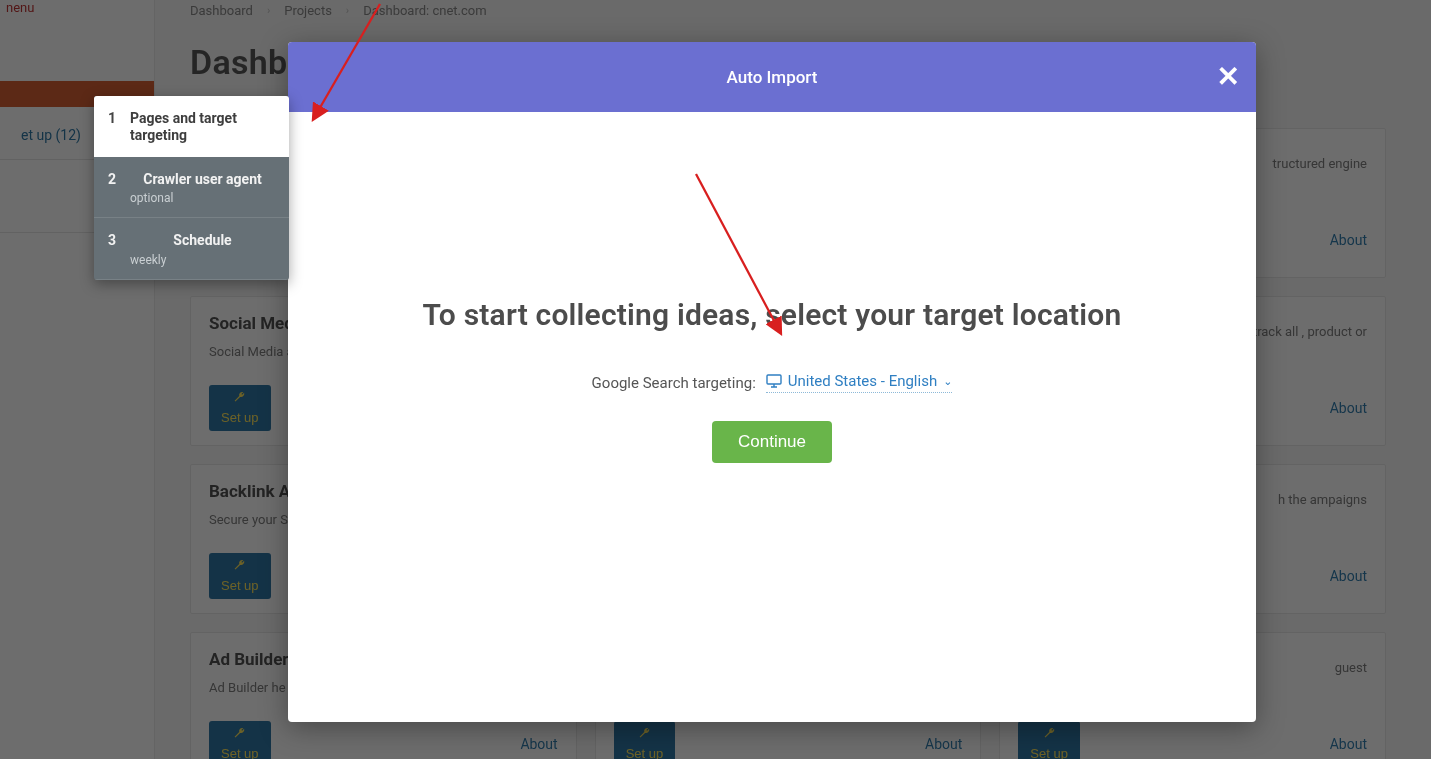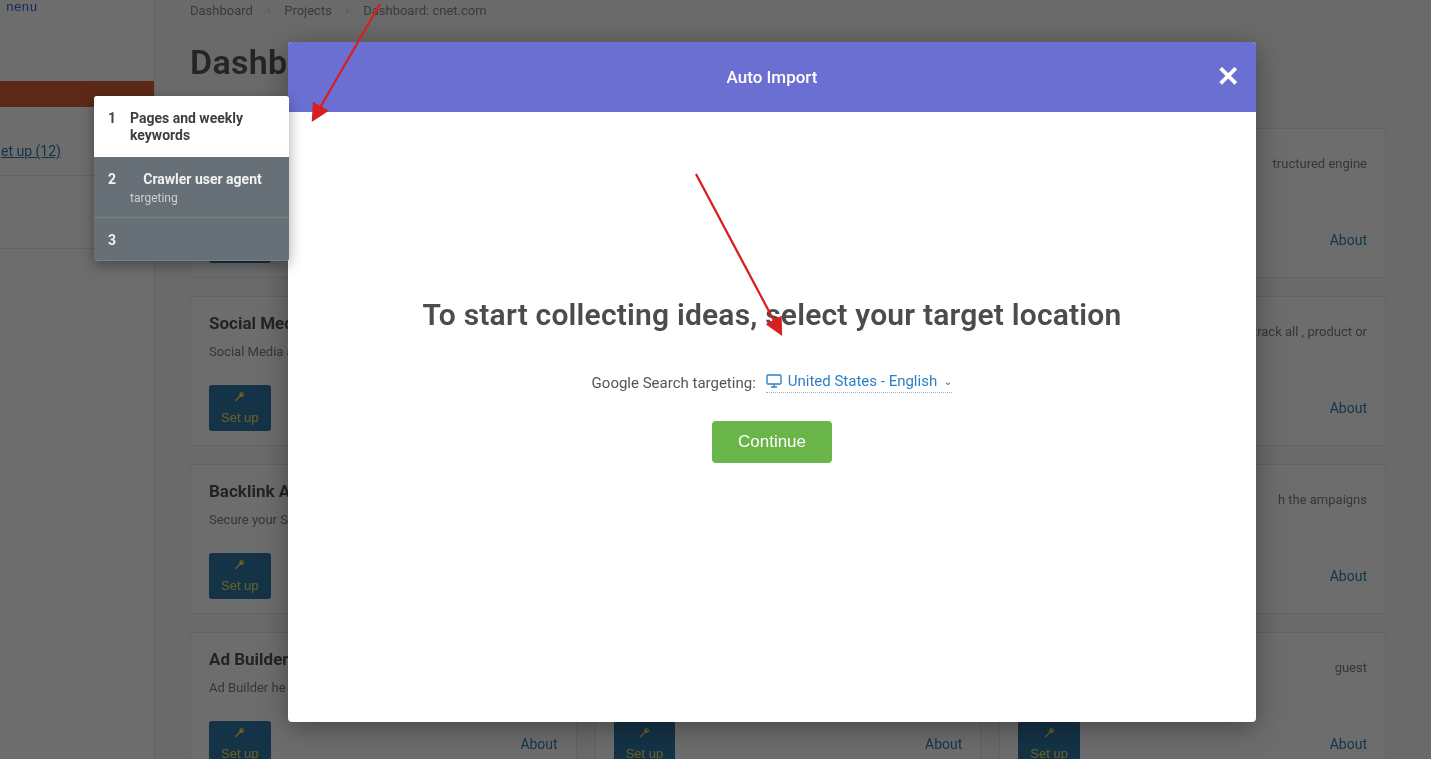--- a/index.html
+++ b/index.html
@@ -48,37 +48,35 @@
     position: absolute;
     left: 0;
     top: 0;
     bottom: 0;
     width: 155px;
     background: #fff;
     border-right: 1px solid #e6e6e6;
   }
   .left-rail .menu-word {
     font-size: 13px;
-    color: #1d4ed8;
+    color: #b91c1c;
     padding: 0 6px;
     margin-top: 0;
-    font-family: Liberation Mono, monospace;
   }
   .left-rail .orange-bar {
     height: 26px;
     background: #d34c1c;
     margin-top: 66px;
     width: 100%;
   }
   .left-rail .setup-link {
-    margin-top: 36px;
+    margin-top: 20px;
     font-size: 14px;
     color: #17699c;
-    text-decoration: underline;
-    padding-left: 1px;
+    padding-left: 21px;
   }
   .left-rail hr {
     border: none;
     border-top: 1px solid #e3e3e3;
     margin-top: 16px;
   }
 
   .cards {
     position: absolute;
     left: 190px;
@@ -494,32 +492,36 @@
     <button class="continue-btn">
       <span>Continue</span>
     </button>
   </div>
 </div>
 
 <div class="step-panel">
   <div class="step active">
     <div class="step-num">1</div>
     <div class="step-text">
-      <div class="step-title">Pages and weekly keywords</div>
+      <div class="step-title">Pages and target targeting</div>
     </div>
   </div>
   <div class="step">
     <div class="step-num">2</div>
     <div class="step-text">
       <div class="step-title">Crawler user agent</div>
-      <div class="step-sub">targeting</div>
+      <div class="step-sub">optional</div>
     </div>
   </div>
   <div class="step">
     <div class="step-num">3</div>
+    <div class="step-text">
+      <div class="step-title">Schedule</div>
+      <div class="step-sub">weekly</div>
+    </div>
   </div>
 </div>
 
 <svg class="arrow-svg" style="left:300px;top:0;width:100px;height:130px" viewBox="0 0 100 130">
   <defs>
       <marker id="ah1" markerWidth="8" markerHeight="8" refX="6" refY="4" orient="auto">
         <path d="M0,0 L8,4 L0,8 z" fill="#d81f1f"></path>
       </marker>
     </defs>
   <line x1="80" y1="4" x2="14" y2="118" stroke="#d81f1f" stroke-width="2.3" marker-end="url(#ah1)"></line>

